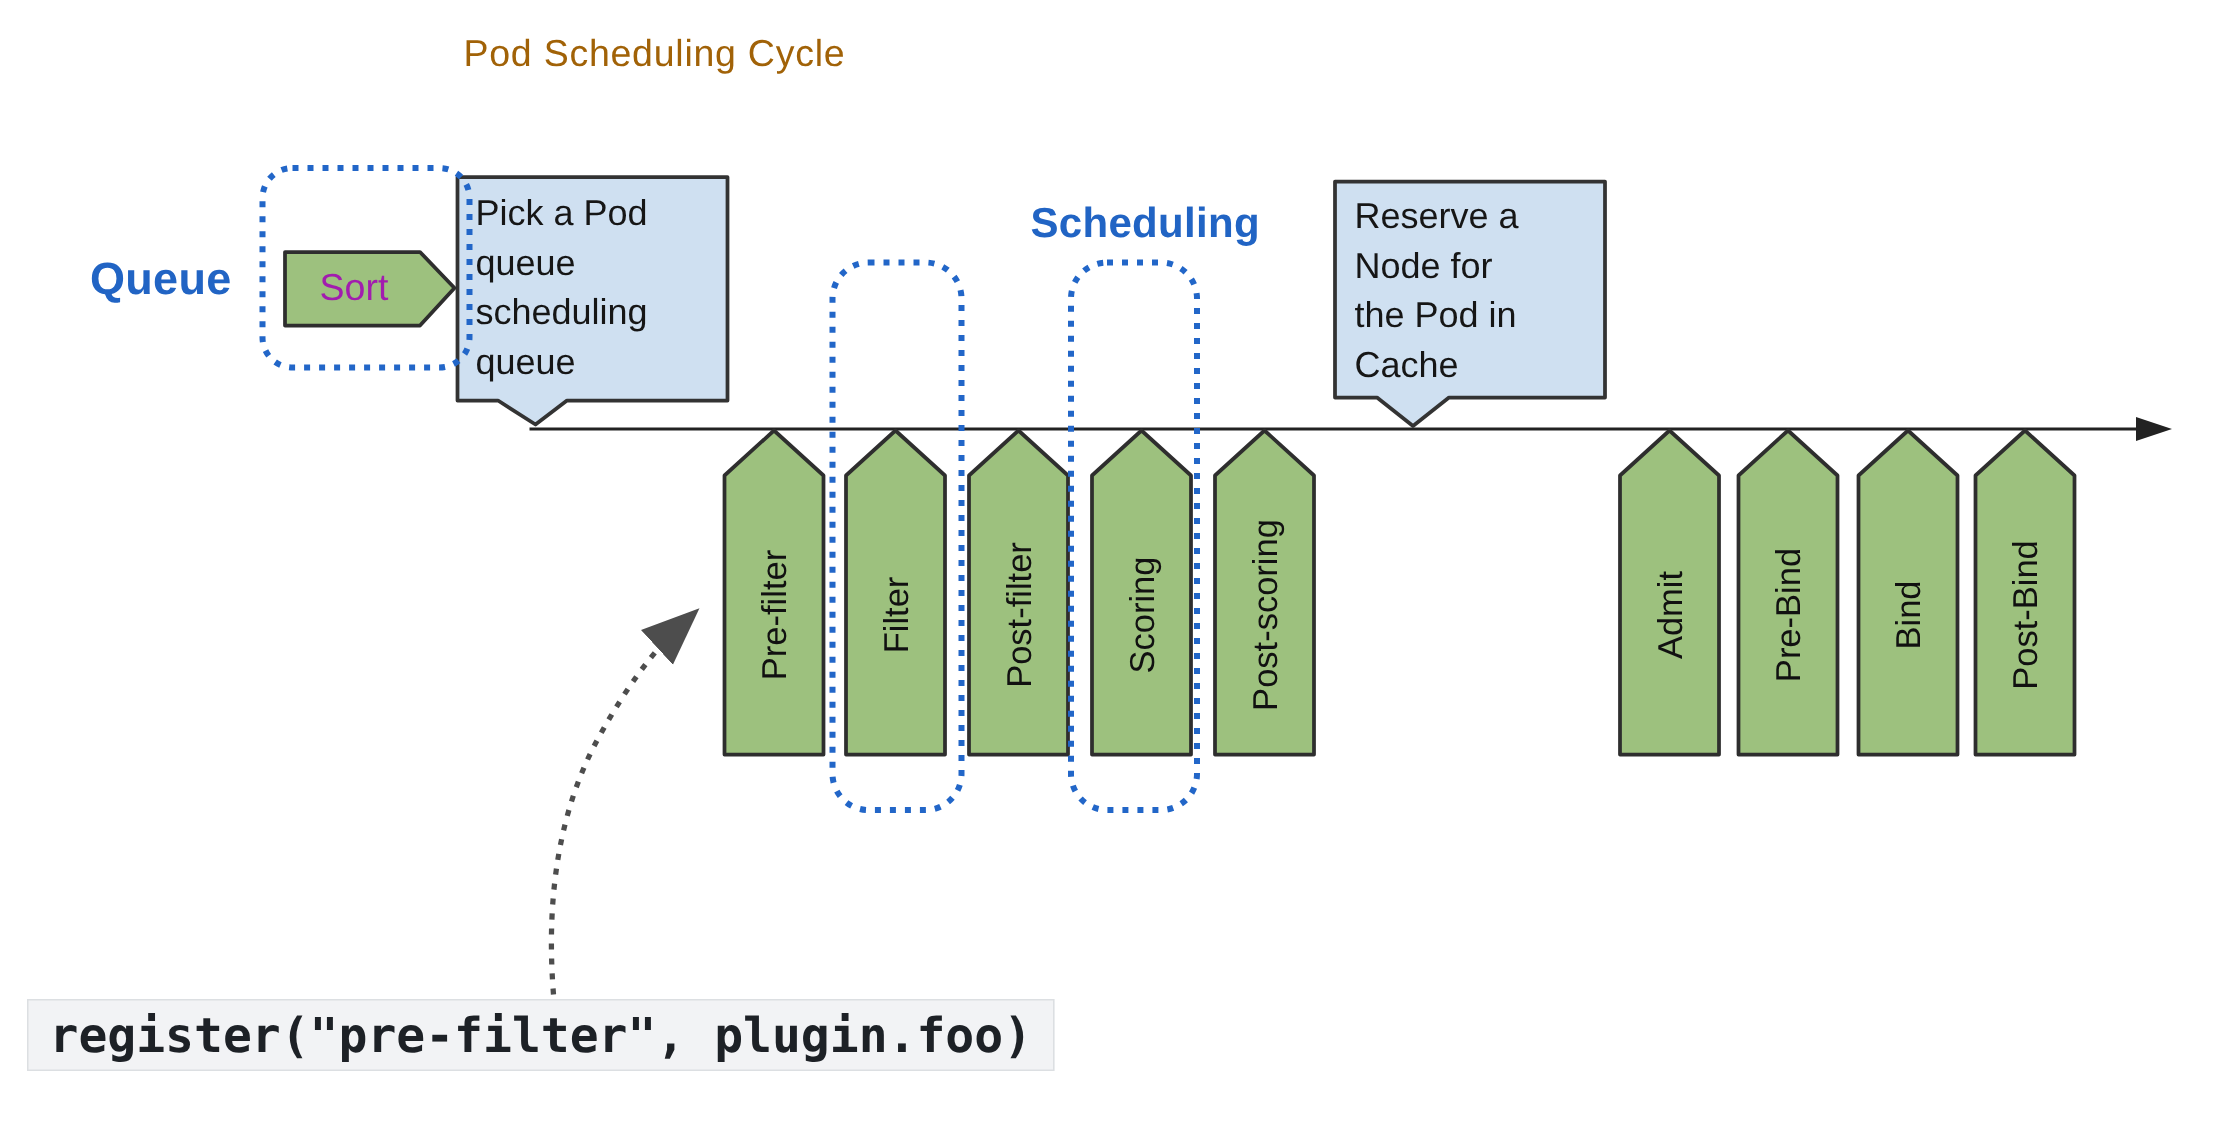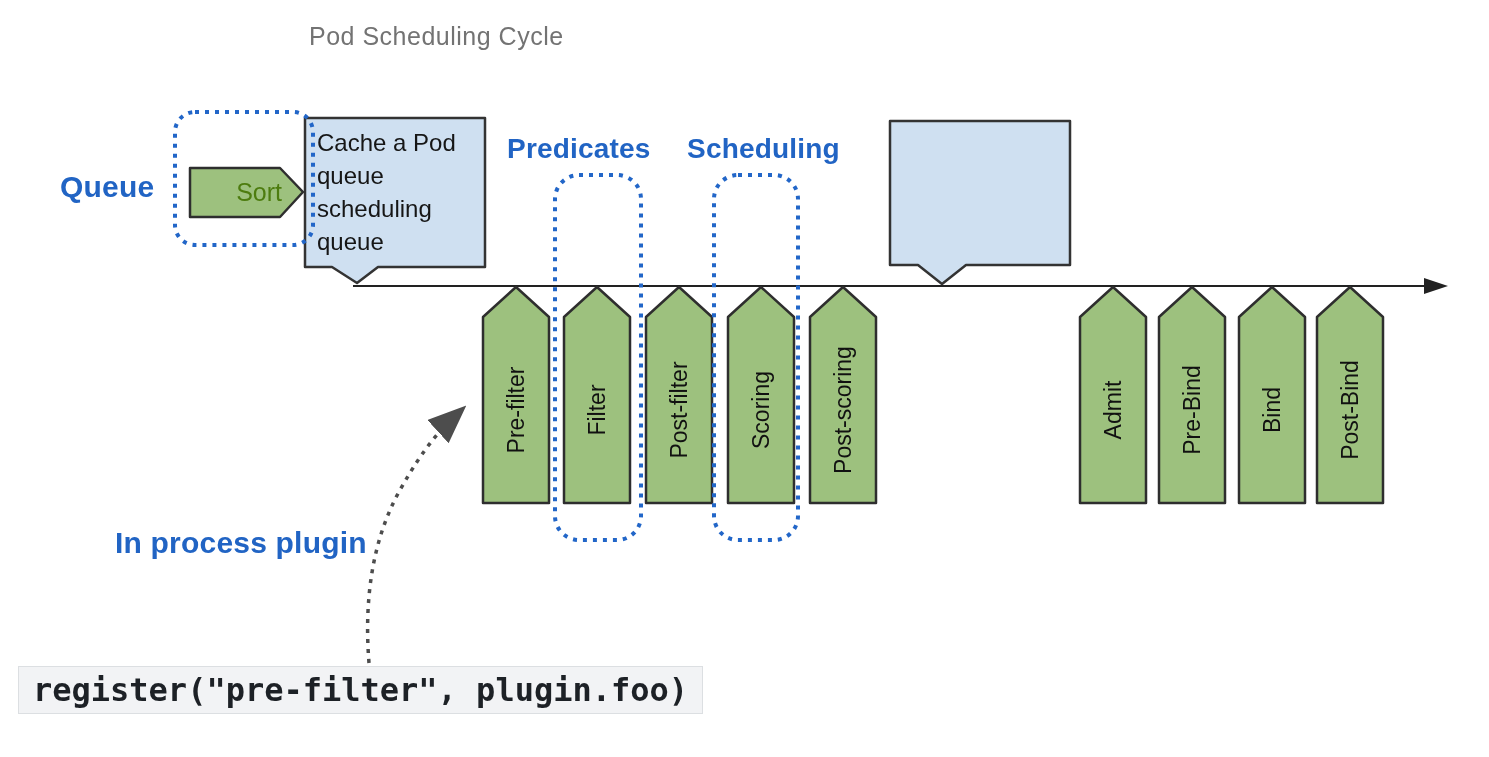--- a/index.html
+++ b/index.html
@@ -10,37 +10,37 @@
     background: #ffffff;
     font-family: "Liberation Sans", sans-serif;
     overflow: hidden;
   }
   .layer-svg { position: absolute; left: 0; top: 0; }
 
   .abs { position: absolute; }
 
   .title {
     left: 309px; top: 22px;
-    font-size: 25px; color: #737373;
+    font-size: 25px; color: #a16207;
     letter-spacing: 0.5px;
   }
   .blue-label {
     color: #2164c4;
     font-weight: bold;
     letter-spacing: 0.2px;
   }
   .queue-label   { left: 60px;  top: 170px; font-size: 30px; }
   .predicates-label { left: 507px; top: 133px; font-size: 28px; }
   .priorities-label { left: 687px; top: 133px; font-size: 28px; }
   .inprocess-label  { left: 115px; top: 526px; font-size: 30px; }
 
   .sort-label {
     left: 190px; top: 178px; width: 92px;
-    text-align: right;
-    font-size: 25px; color: #4d7c0f;
+    text-align: center;
+    font-size: 25px; color: #a21caf;
   }
 
   .callout-text {
     font-size: 24px; line-height: 33px; color: #161616;
   }
   .callout-text.pick    { left: 317px; top: 126px; }
   .callout-text.reserve { left: 903px; top: 128px; }
 
   .stage-label {
     position: absolute;
@@ -105,37 +105,41 @@
 
     <path d="M369,663 C364,600 372,540 400,490 C425,445 444,426 456,415" fill="none" stroke="#4d4d4d" stroke-width="3.5" stroke-dasharray="4 6" marker-end="url(#arrow-gray)"></path>
   </svg>
 
   <div class="abs title">Pod Scheduling Cycle</div>
 
   <div class="abs blue-label queue-label">Queue</div>
   <div class="abs sort-label">Sort</div>
 
   <div class="abs callout-text pick">
-    <div>Cache a Pod</div>
+    <div>Pick a Pod</div>
     <div>queue</div>
     <div>scheduling</div>
     <div>queue</div>
   </div>
 
+  <div class="abs callout-text reserve">
+    <div>Reserve a</div>
+    <div>Node for</div>
+    <div>the Pod in</div>
+    <div>Cache</div>
+  </div>
 
-  <div class="abs blue-label predicates-label">Predicates</div>
   <div class="abs blue-label priorities-label">Scheduling</div>
 
   <div class="stage-label" style="left:516px; top:410px;">Pre-filter</div>
   <div class="stage-label" style="left:597px; top:410px;">Filter</div>
   <div class="stage-label" style="left:679px; top:410px;">Post-filter</div>
   <div class="stage-label" style="left:761px; top:410px;">Scoring</div>
   <div class="stage-label" style="left:843px; top:410px;">Post-scoring</div>
   <div class="stage-label" style="left:1113px; top:410px;">Admit</div>
   <div class="stage-label" style="left:1192px; top:410px;">Pre-Bind</div>
   <div class="stage-label" style="left:1272px; top:410px;">Bind</div>
   <div class="stage-label" style="left:1350px; top:410px;">Post-Bind</div>
 
-  <div class="abs blue-label inprocess-label">In process plugin</div>
 
   <div class="abs code-box">register("pre-filter", plugin.foo)</div>
 
 </div>
 
 </body></html>

